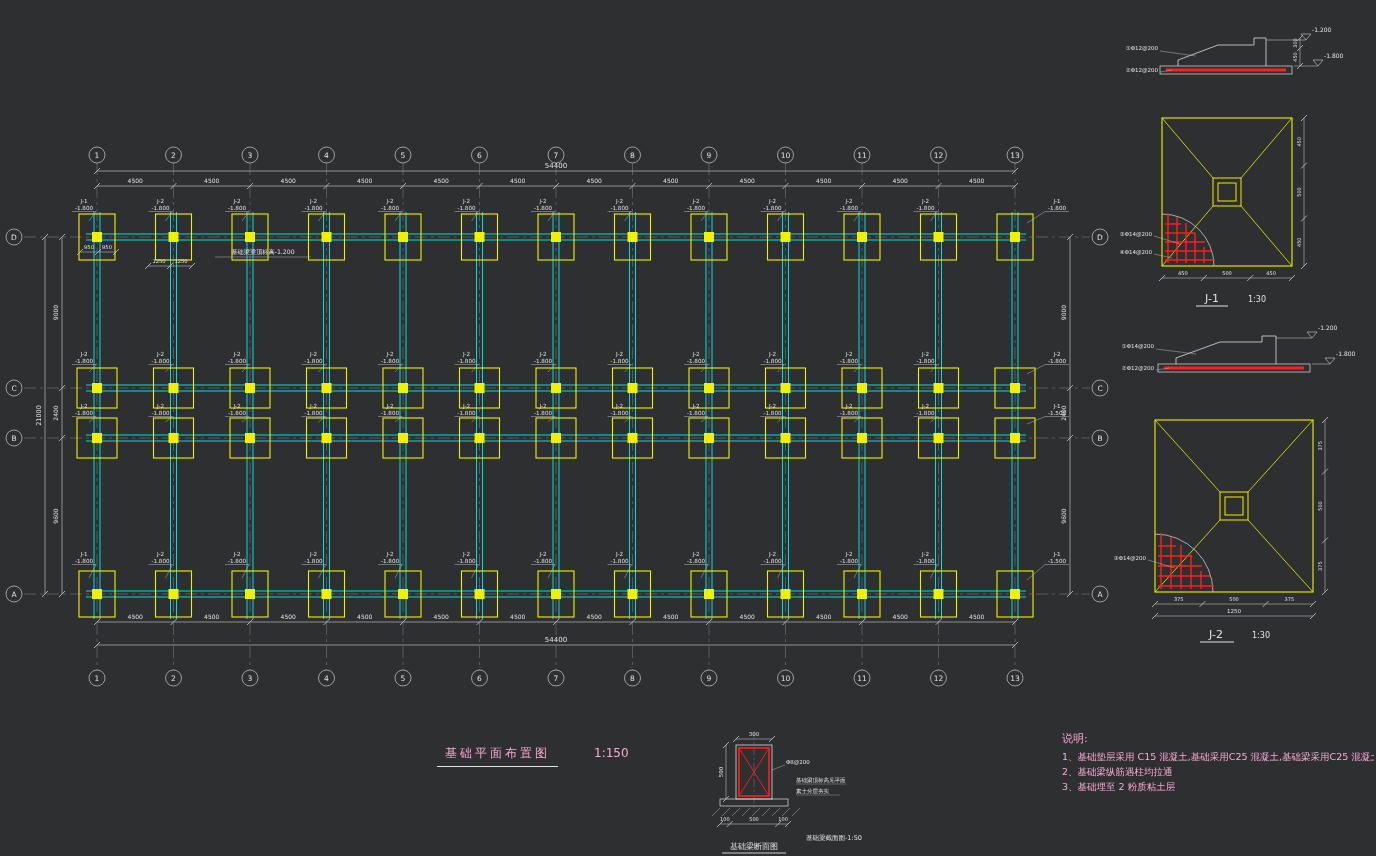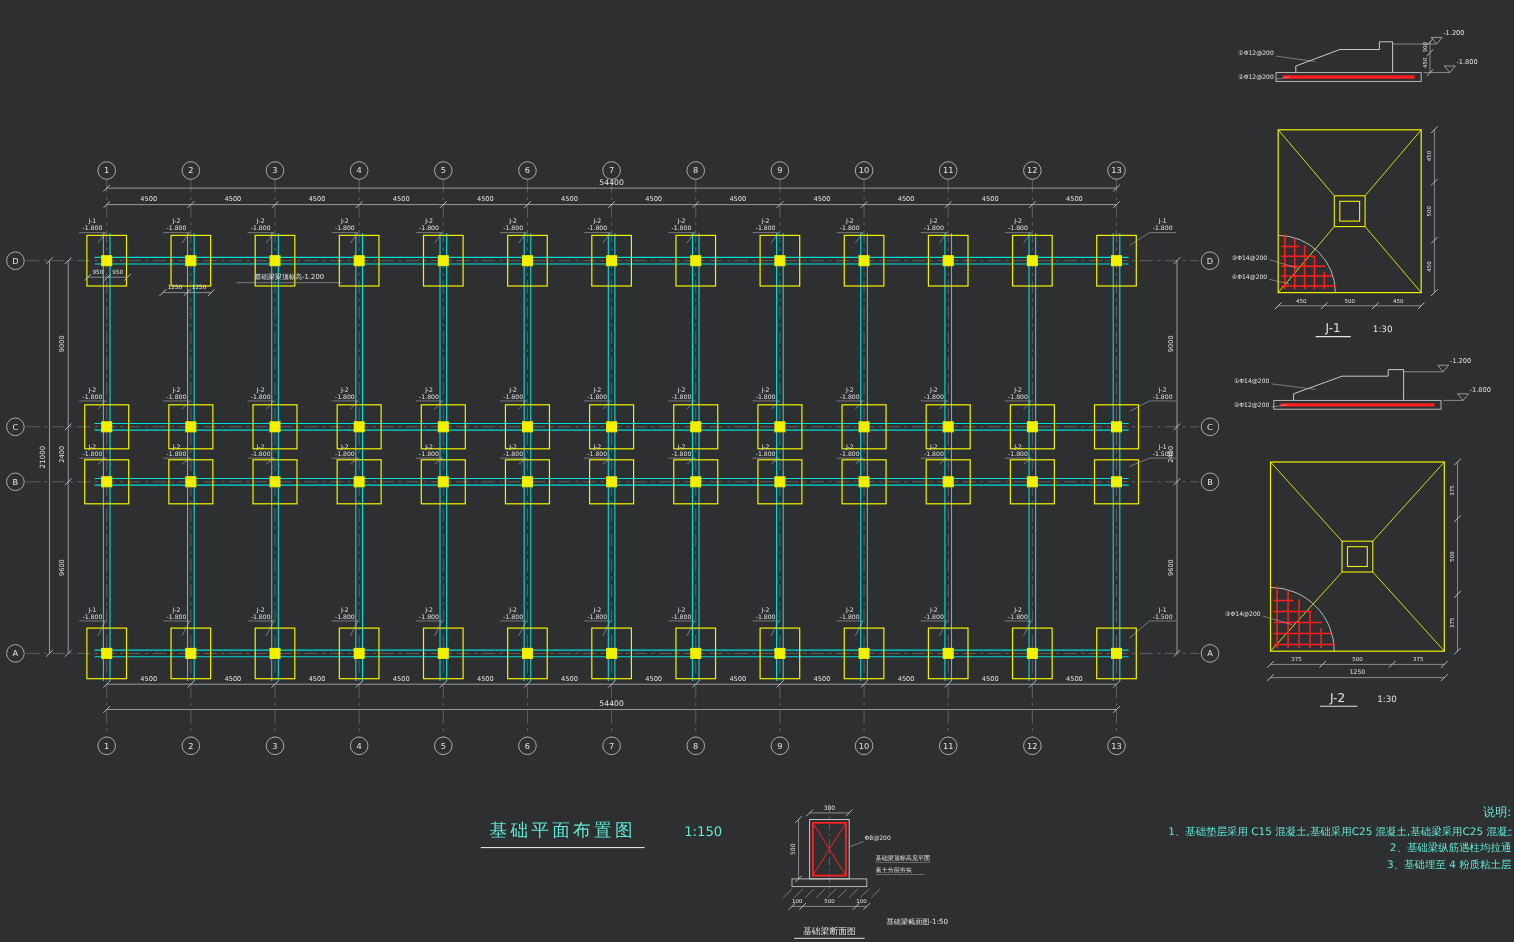--- a/index.html
+++ b/index.html
@@ -1,21 +1,21 @@
 <!DOCTYPE html>
 <html><head>
 <meta charset="utf-8">
 <style>
   html,body{margin:0;padding:0;background:#2e2f31;width:1376px;height:856px;overflow:hidden;}
   .canvas{position:relative;width:1376px;height:856px;font-family:"DejaVu Sans",sans-serif;}
   svg{position:absolute;left:0;top:0;}
   svg text{font-family:"DejaVu Sans",sans-serif;}
-  .overlay{position:absolute;color:#5eead4;text-align:right;}
+  .overlay{position:absolute;color:#f9a8d4;}
   .plan-title{left:437px;top:745px;display:flex;align-items:baseline;gap:16px;}
-  .plan-title .t{font-size:16px;letter-spacing:3px;border-bottom:1.5px solid #e2e2e2;padding:0 8px 4px 8px;}
+  .plan-title .t{font-size:12px;letter-spacing:3px;border-bottom:1.5px solid #e2e2e2;padding:0 8px 4px 8px;}
   .plan-title .s{font-size:12px;margin-left:20px;}
   .notes{left:1062px;top:731px;width:312px;}
   .notes .nt{font-size:11px;margin-bottom:3px;}
   .notes .ni{font-size:9.5px;line-height:1.6;white-space:nowrap;overflow:hidden;}
 </style>
 </head>
 <body>
 
 <div class="canvas">
   <svg id="cad" width="1376" height="856">
@@ -705,16 +705,16 @@
   <div class="overlay plan-title">
     <span class="t">基础平面布置图</span>
     <span class="s">1:150</span>
   </div>
 
   <div class="overlay notes">
     <div class="nt">说明:</div>
     <div id="notes-items">
         <div class="ni">1、基础垫层采用 C15 混凝土,基础采用C25 混凝土,基础梁采用C25 混凝土</div>
         <div class="ni">2、基础梁纵筋遇柱均拉通</div>
-        <div class="ni">3、基础埋至 4 粉质粘土层</div>
+        <div class="ni">3、基础埋至 2 粉质粘土层</div>
       </div>
   </div>
 </div>
 
 </body></html>

